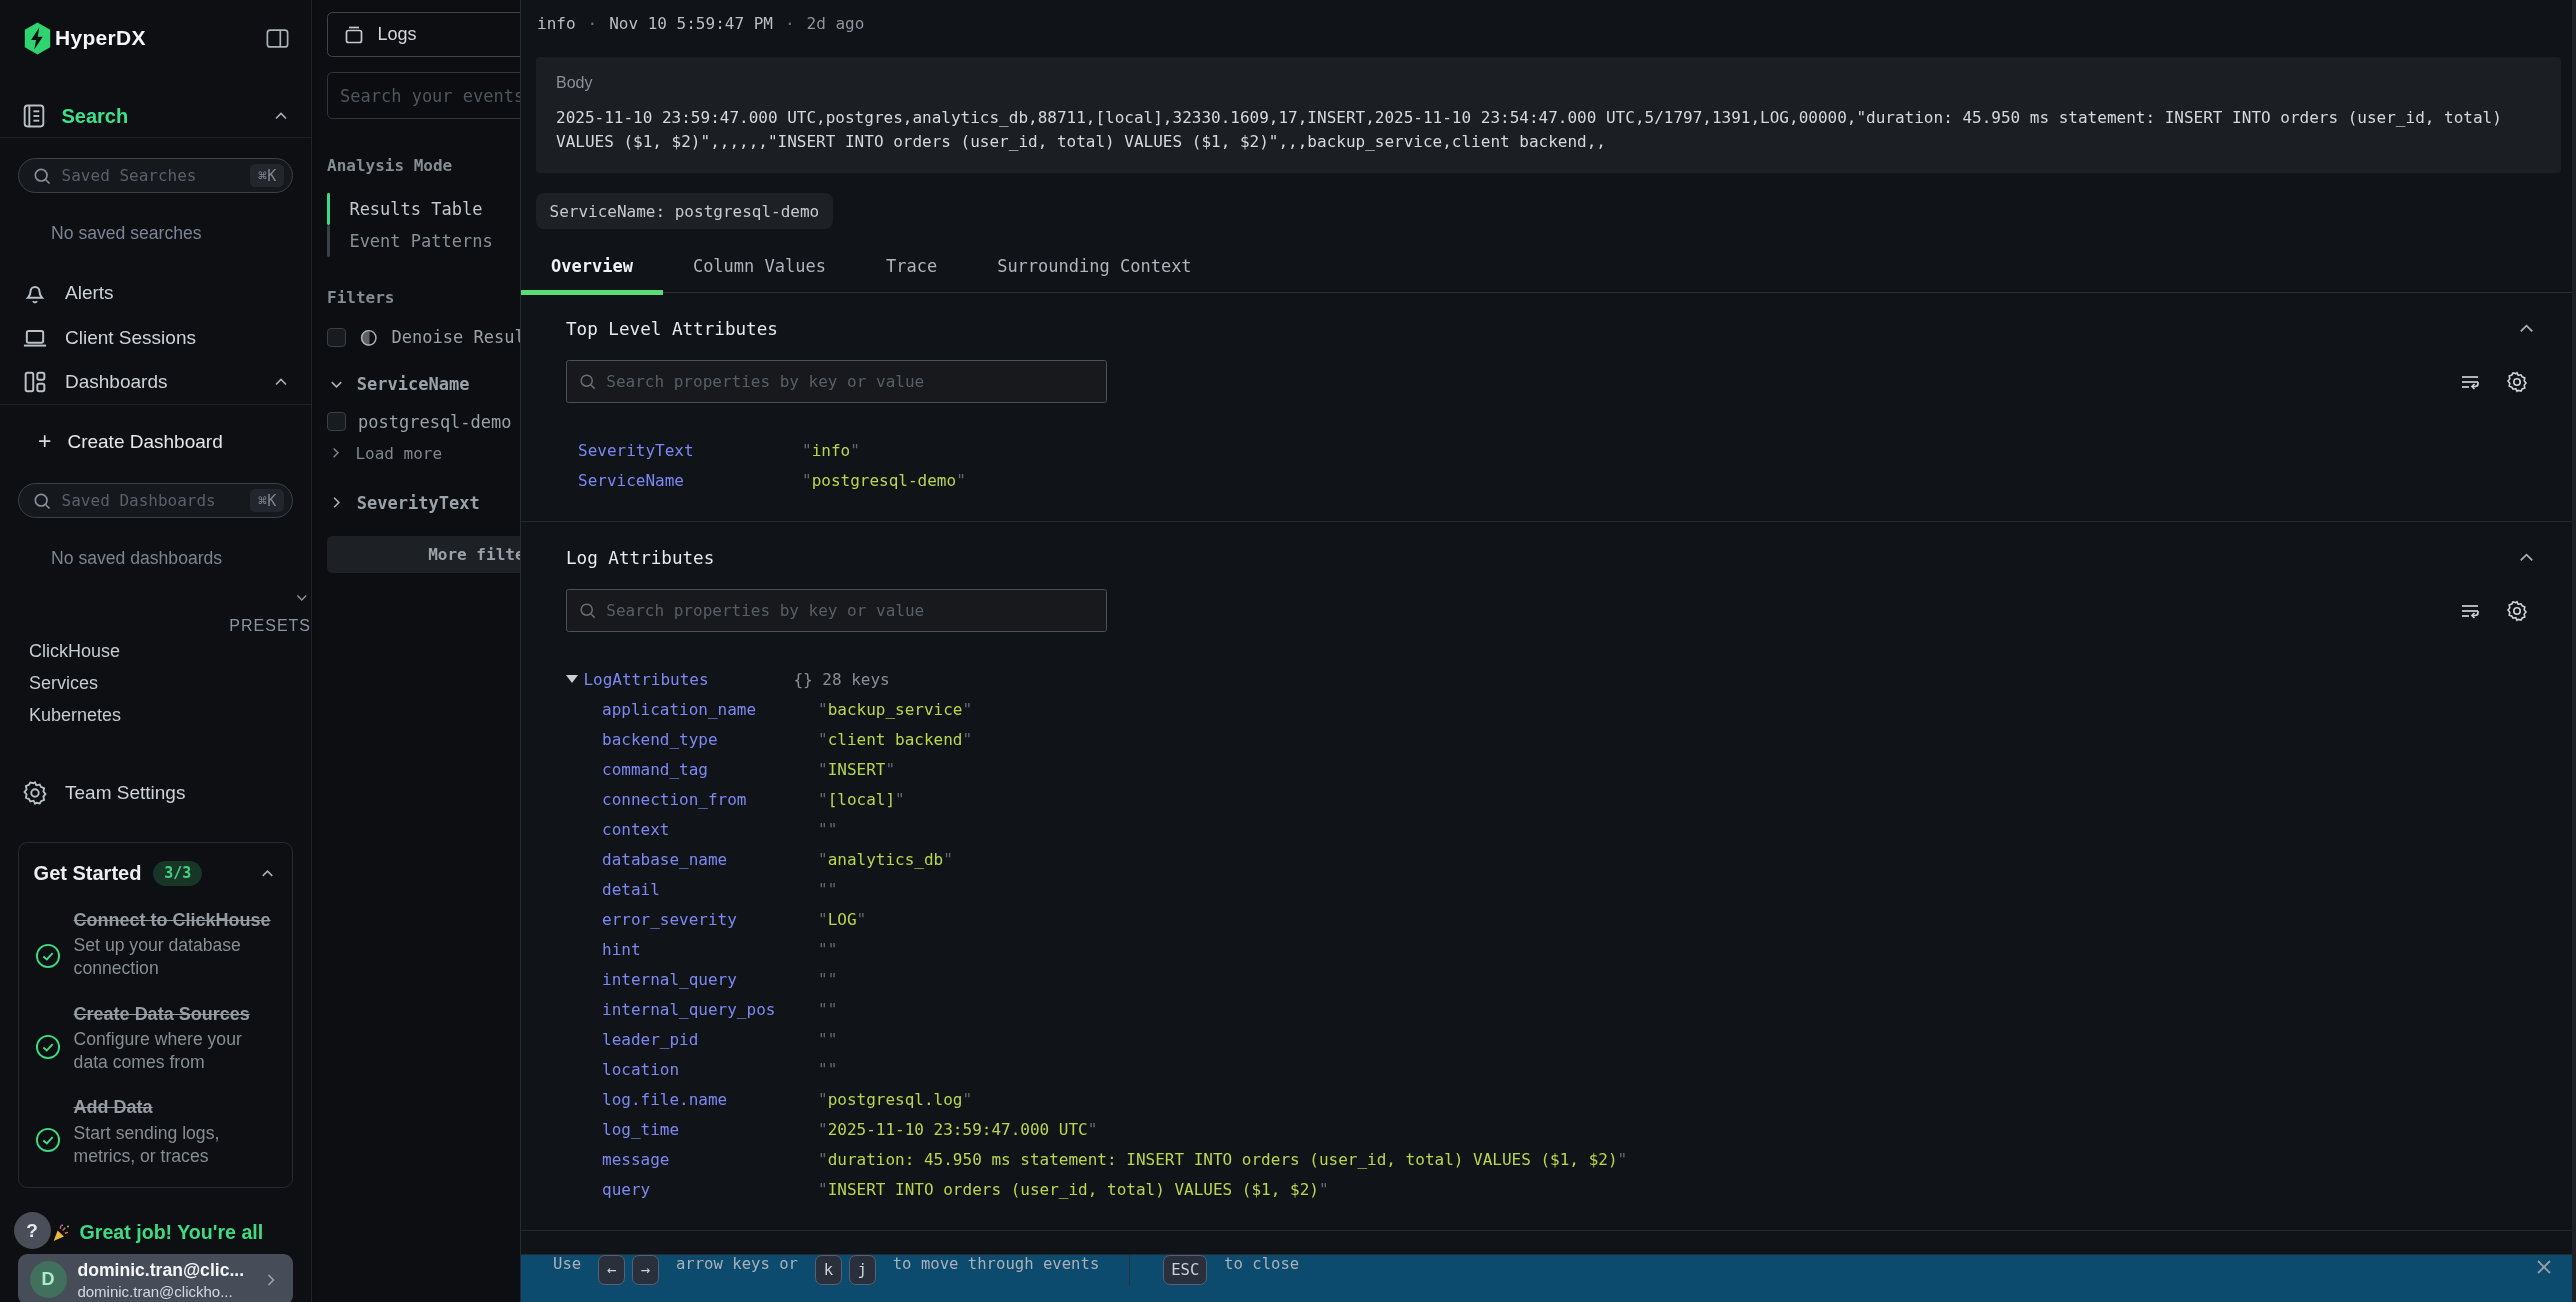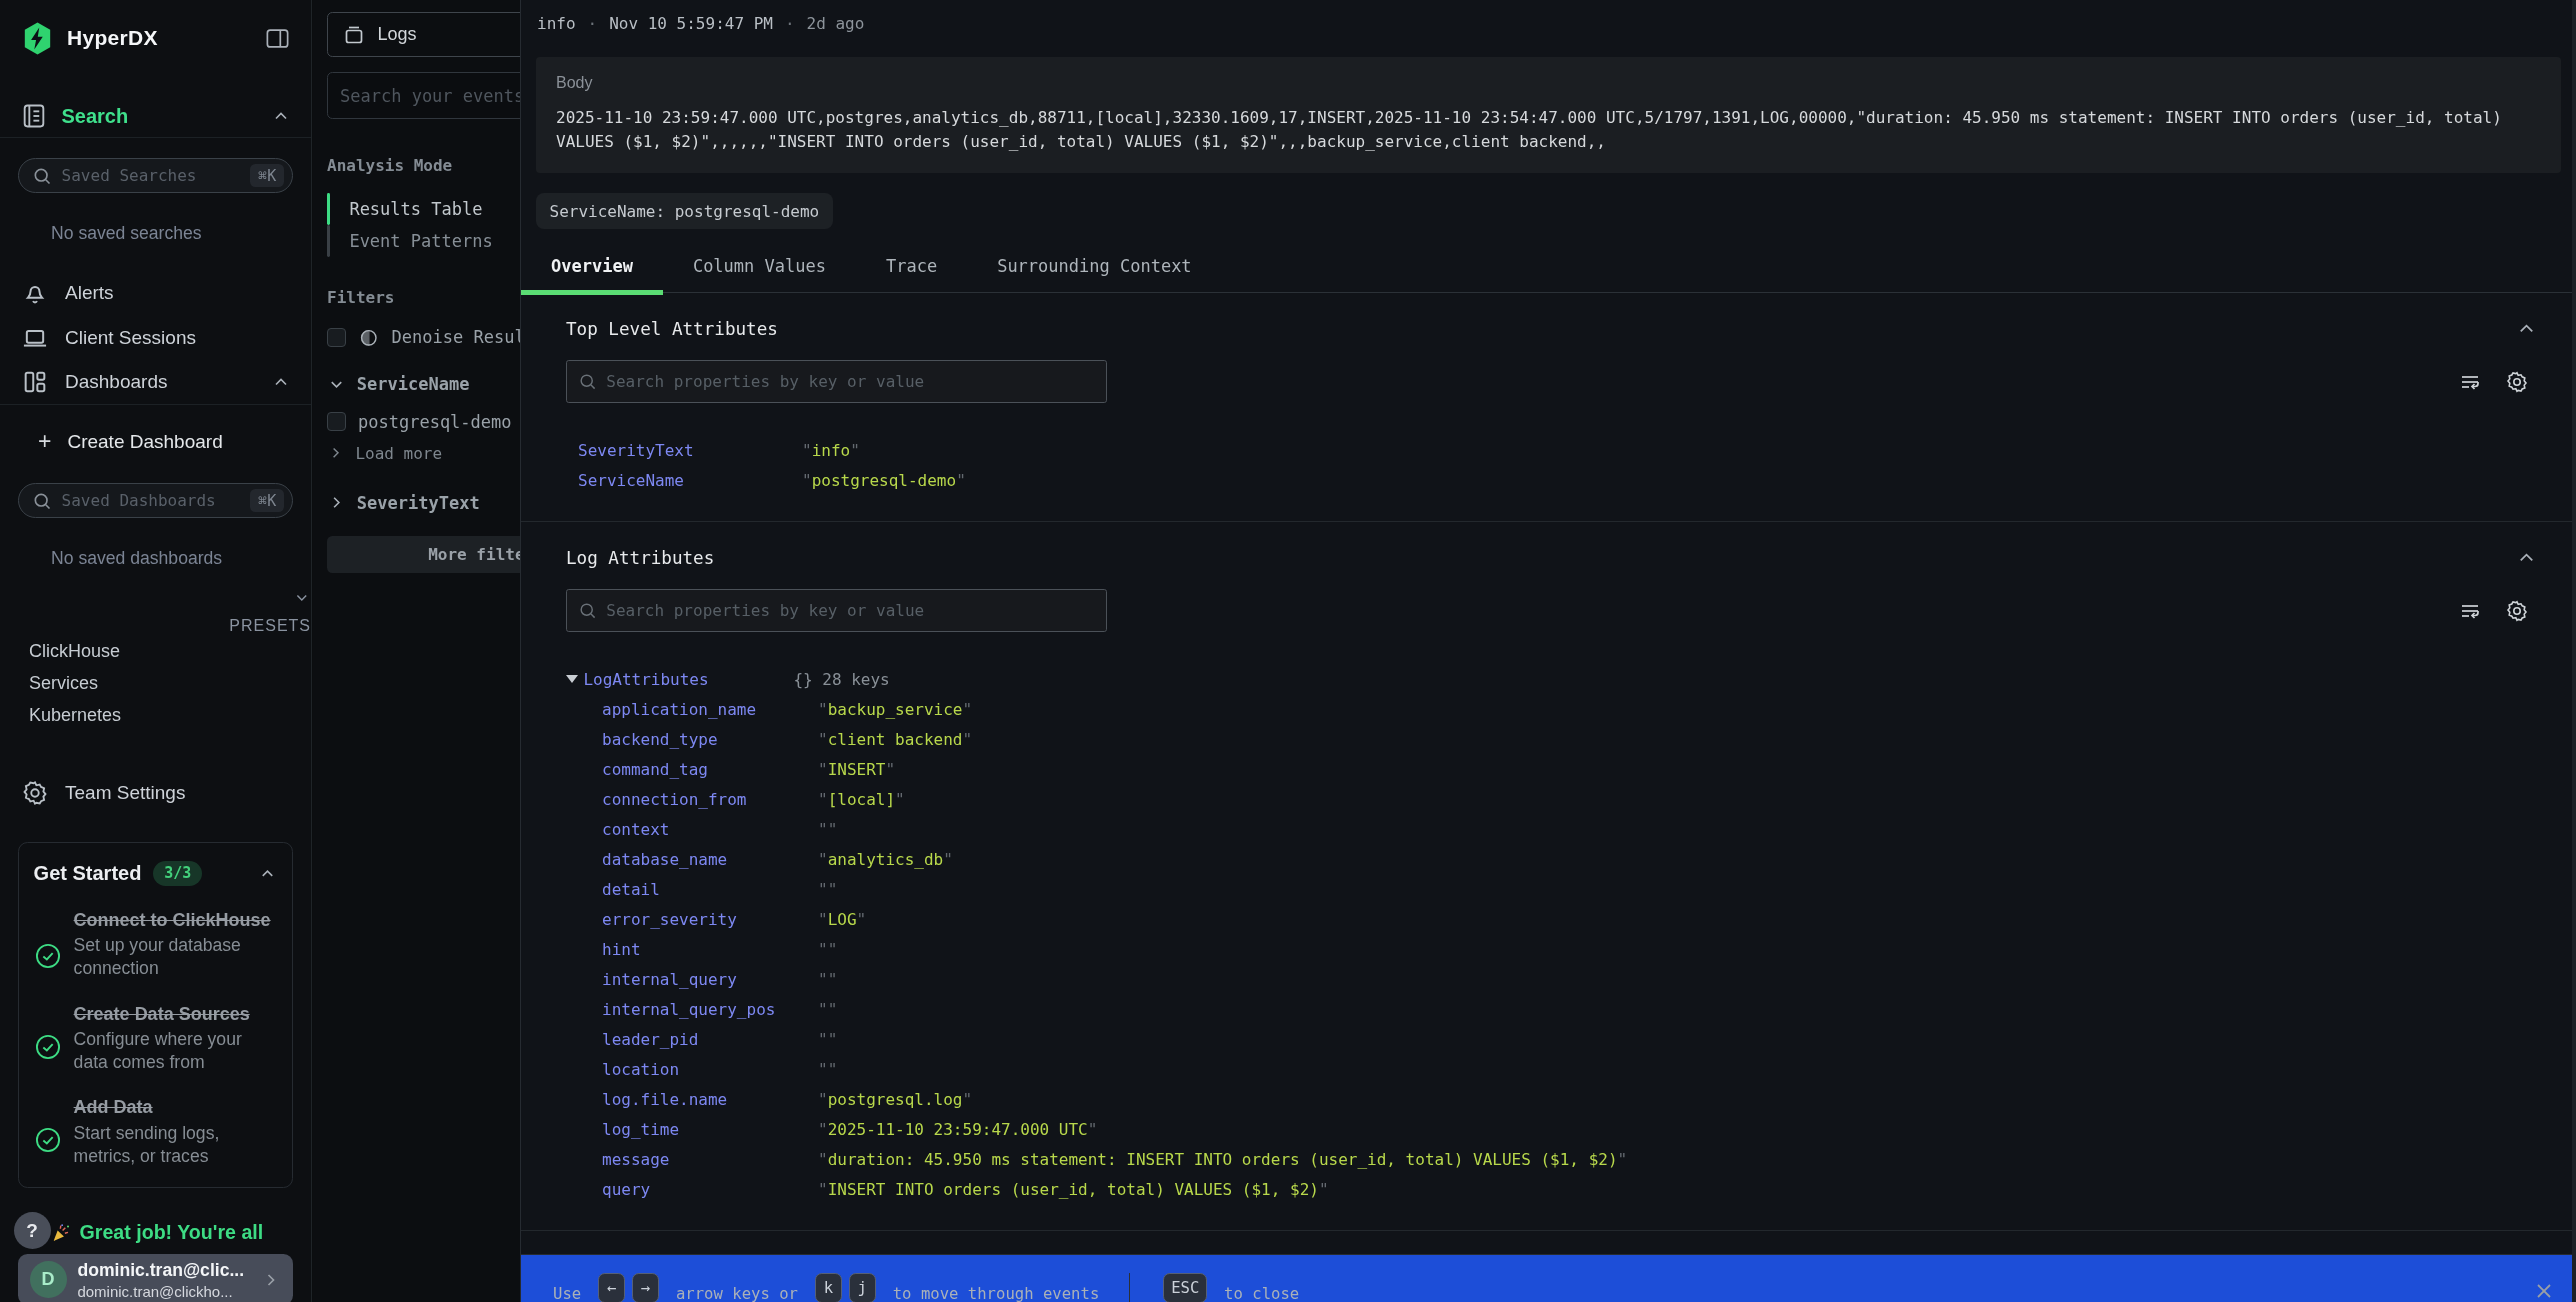--- a/index.html
+++ b/index.html
@@ -3,21 +3,21 @@
 <meta charset="utf-8">
 <style>
   * { margin:0; padding:0; box-sizing:border-box; }
   html,body { width:2576px; height:1303px; overflow:hidden; }
   body { background:#0b0d0f; font-family:"Liberation Sans", sans-serif; position:relative; }
   .mono { font-family:"DejaVu Sans Mono", monospace; }
 
   
   .sidebar { position:absolute; left:0; top:0; width:312px; height:1303px; background:#0d0f12; border-right:0.7px solid #1f2428; overflow:hidden; }
   .side-header { height:76px; display:flex; align-items:center; padding:0 20px; }
-  .brand { display:flex; align-items:center; gap:12px; flex:1;text-align:center; }
+  .brand { display:flex; align-items:center; flex:1;text-align:center; }
   .brand-name { color:#f4f6f8; font-weight:bold; font-size:21px; letter-spacing:0.3px; }
   .icon { display:inline-flex; align-items:center; justify-content:center; }
   .icon svg { display:block; }
   .collapse-btn { color:#aab1b9; cursor:pointer; }
 
   .nav-head { height:43px; margin-top:19px; display:flex; align-items:center; gap:13.5px; padding:0 20px; border-bottom:0.7px solid #1c2125; }
   .nav-head .lbl { flex:1; font-weight:bold; font-size:20px; color:#3fe08c; }
   .nav-head .nav-ico { color:#b9c0c7; }
   .chev { color:#aab1b9; }
 
@@ -119,21 +119,21 @@
   .attr-row .akey { width:224px; flex-shrink:0; color:#7d88f2; cursor:pointer; }
   .attr-row.child { padding-left:81px; }
   .attr-row.child .akey { width:216px; }
   .aval { color:#b8d84b; white-space:nowrap; }
   .aval .q { color:#63696f; }
   .tree-root { display:flex; align-items:center; height:30px; padding-left:45px; font-family:"DejaVu Sans Mono", monospace; font-size:16px; }
   .tri { width:0; height:0; border-left:6px solid transparent; border-right:6px solid transparent; border-top:8px solid #c9ced3; margin-right:5.4px; }
   .tree-root .akey { width:210px; color:#7d88f2; cursor:pointer; }
   .tree-meta { color:#899097; }
 
-  .d-footer { position:absolute; left:0; right:0; bottom:0; height:49px; background:#1d4ed8; border-top:0.7px solid #262b30; display:flex; align-items:flex-end; padding:0 20px 0 32px; color:#aab1b8; font-family:"DejaVu Sans Mono", monospace; font-size:15.6px; }
+  .d-footer { position:absolute; left:0; right:0; bottom:0; height:49px; background:#0c4a6e; border-top:0.7px solid #262b30; display:flex; align-items:flex-start; padding:0 20px 0 32px; color:#aab1b8; font-family:"DejaVu Sans Mono", monospace; font-size:15.6px; }
   .kcap { display:inline-flex; align-items:center; justify-content:center; min-width:27px; height:30px; padding:0 6.8px; background:#2a303b; border:1.4px solid #566077; border-radius:6.8px; color:#ccd2da; margin:0 3.4px; }
   .foot-gap { margin:0 6.8px; }
   .vdiv { width:0.7px; height:30px; background:#2b3036; margin:0 30px; }
   .close-x { margin-left:auto; color:#9aa0a6; cursor:pointer; }
   .scrolltrack { position:absolute; right:0; top:0; bottom:0; width:4px; background:#1d2126; }
 </style>
 </head>
 <body>
 
 <div class="sidebar">

